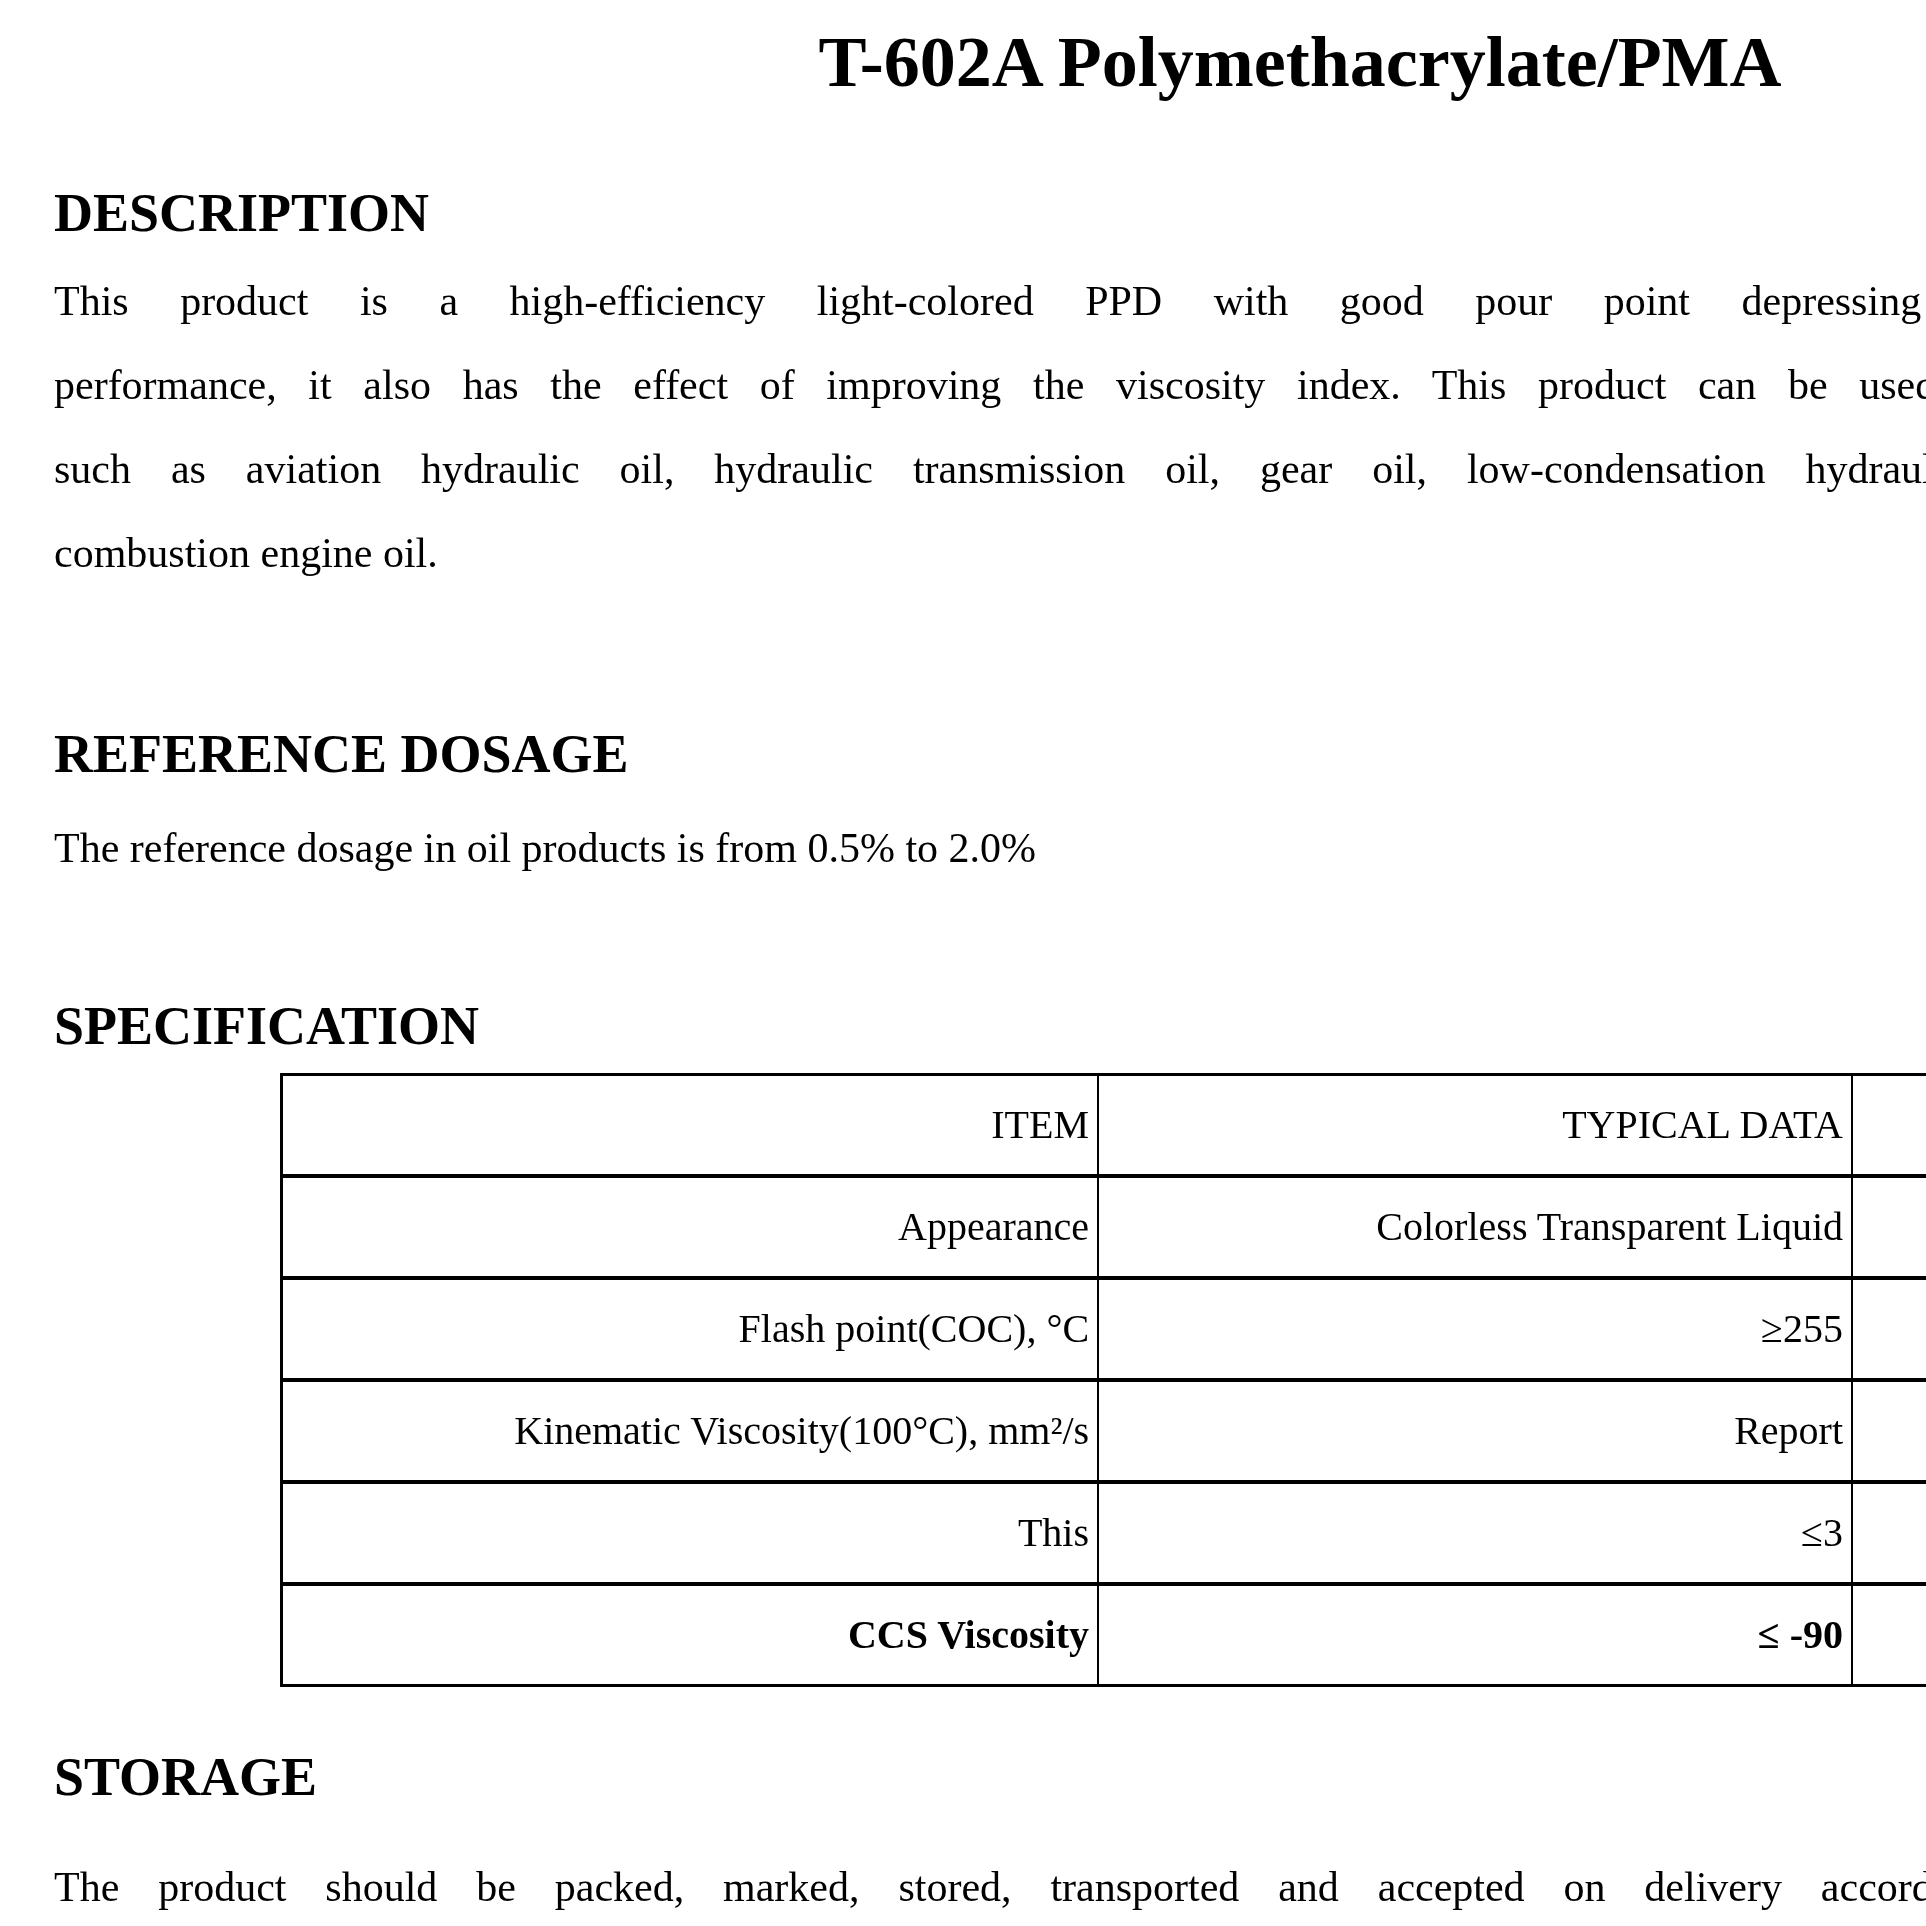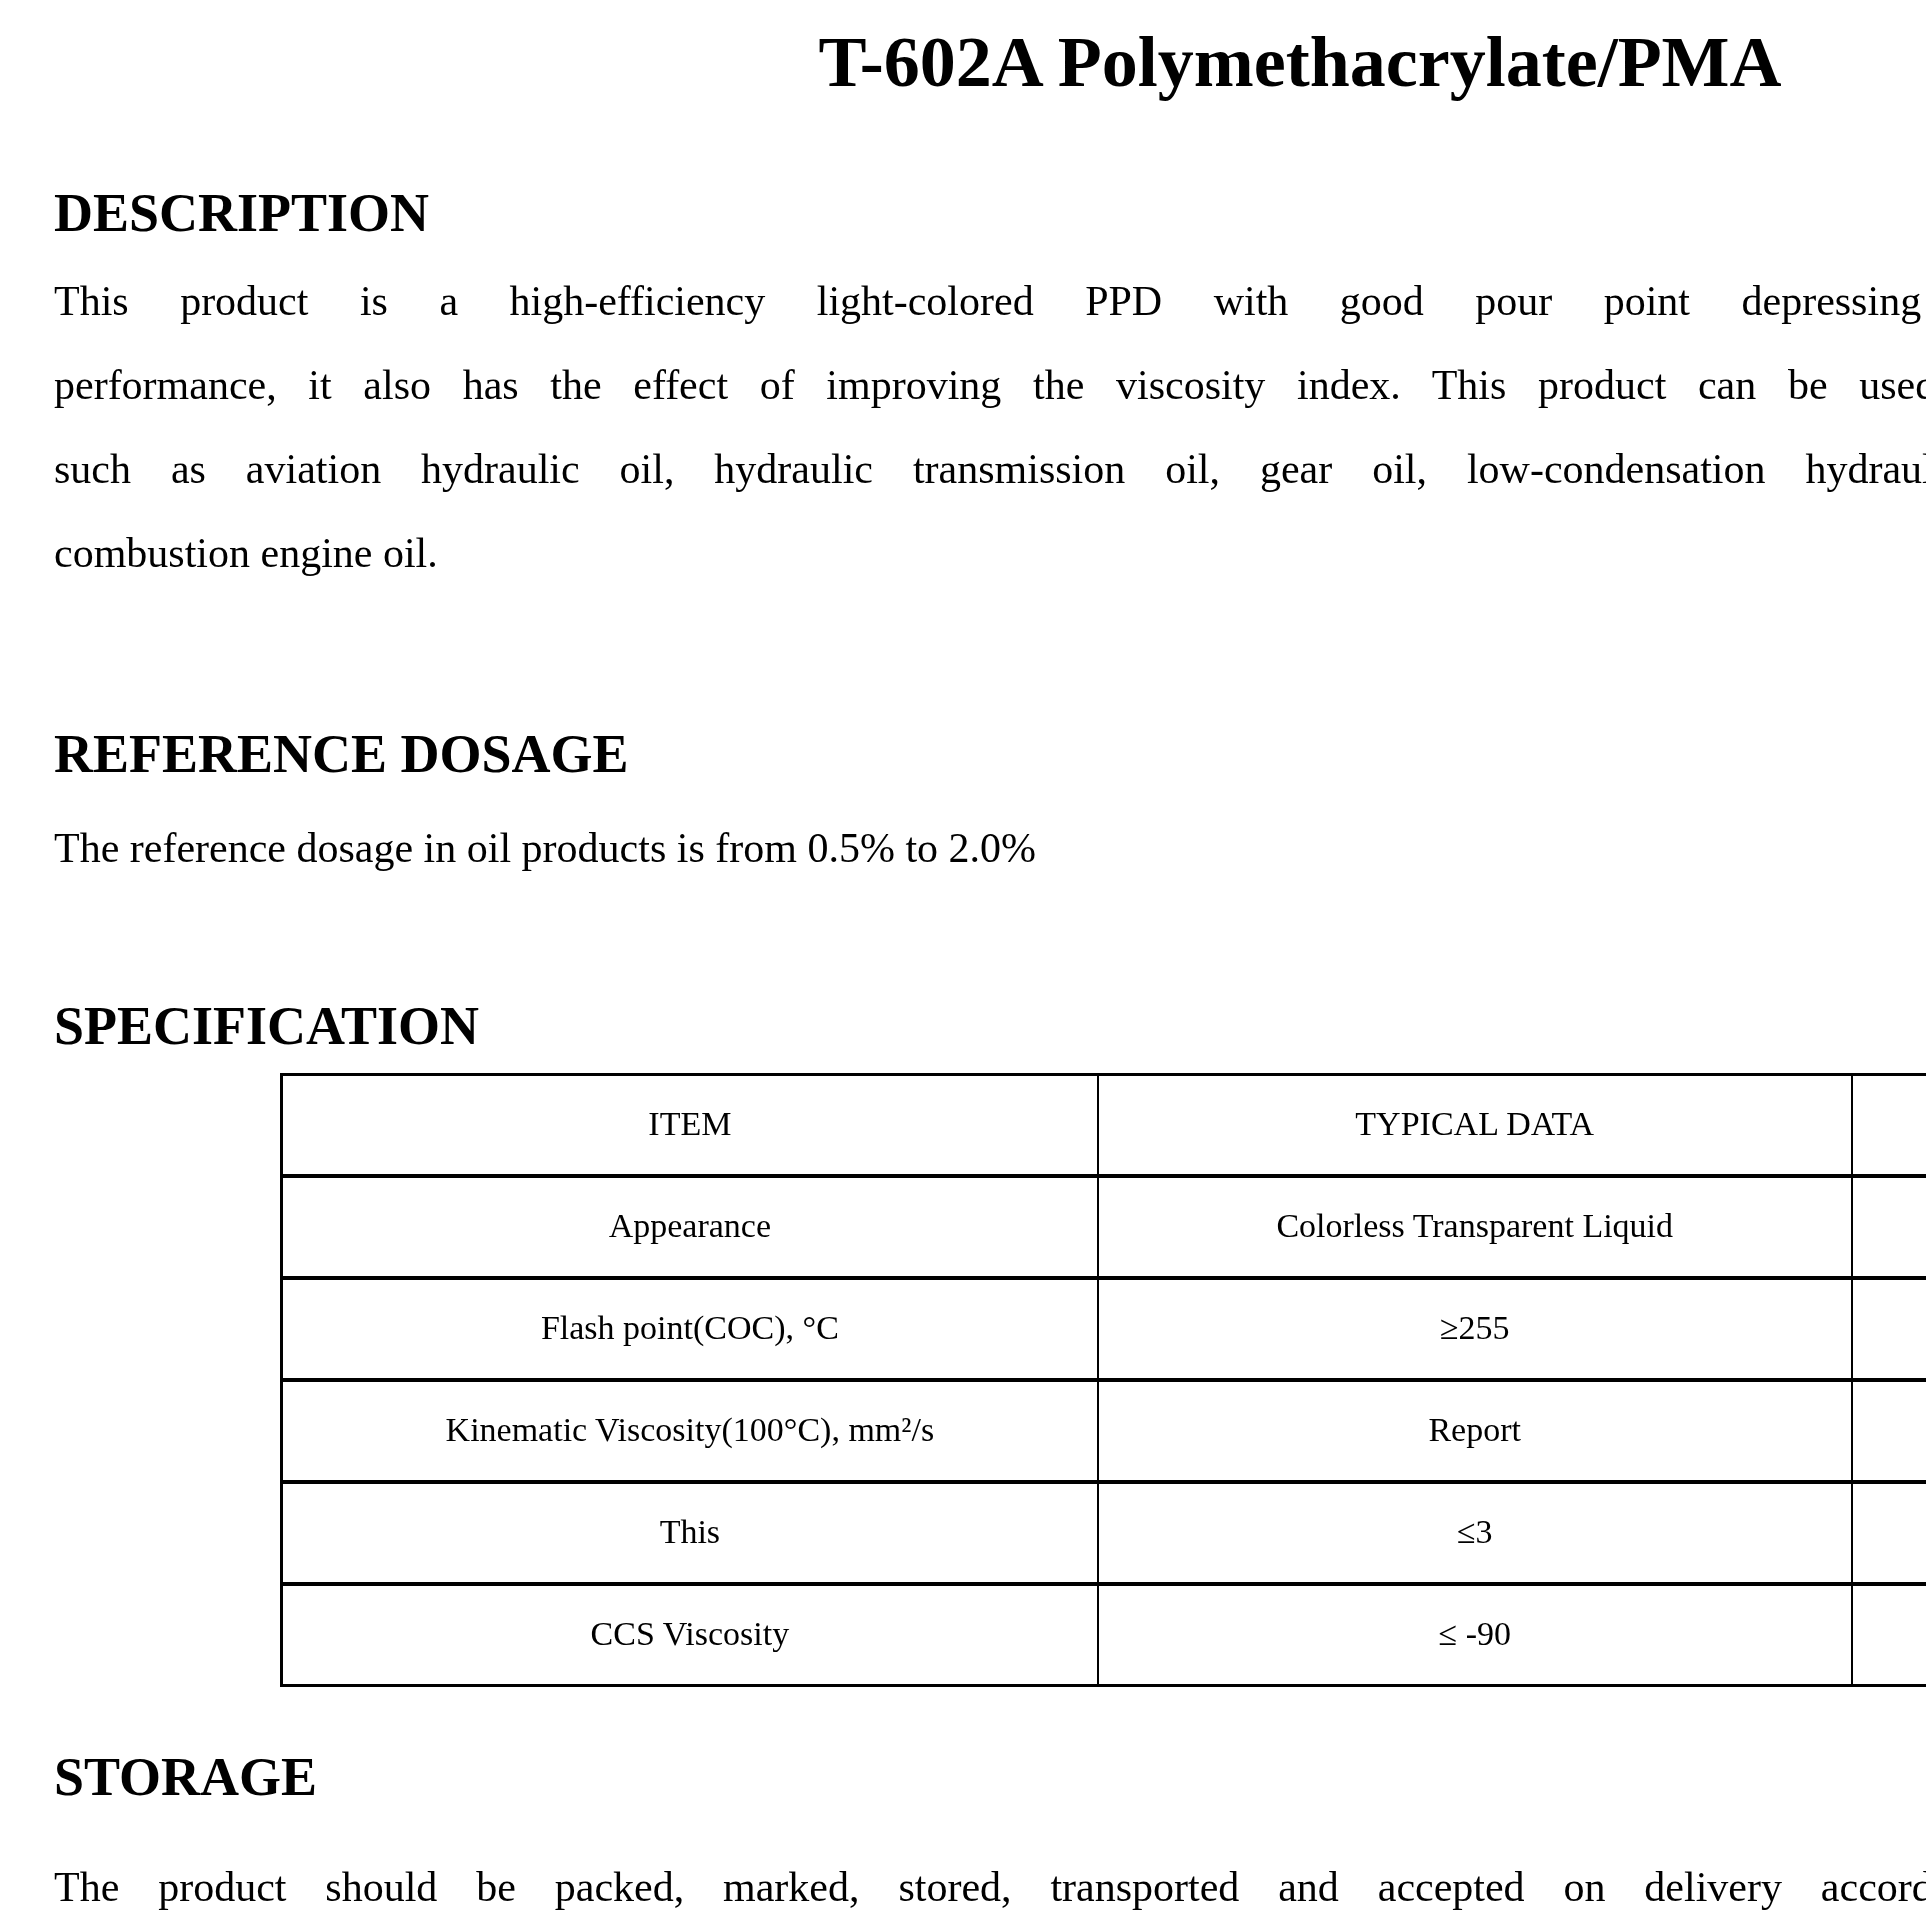--- a/index.html
+++ b/index.html
@@ -67,28 +67,28 @@
     width: 2080px;
     table-layout: fixed;
     border: 3.1px solid #000;
   }
   table.spec-table td {
     border: 2.7px solid #000;
     border-top-width: 4.2px;
     border-bottom-width: 4.2px;
     height: 98px;
     padding: 0 7.7px;
-    text-align: center;
+    text-align: right;
     vertical-align: middle;
-    font-size: 34px;
+    font-size: 40px;
     line-height: 1.2;
     overflow: hidden;
   }
   table.spec-table tr:first-child td { border-top-width: 0; }
-  table.spec-table tr:last-child td  { border-bottom-width: 0; }
+  table.spec-table tr:last-child td  { border-bottom-width: 0; font-weight: bold; }
   table.spec-table td:first-child    { border-left-width: 0; }
   table.spec-table td:last-child     { border-right-width: 0; }
 </style>
 </head>
 <body>
 
 <div class="page">
 
   <h1 class="doc-title">T-602A Polymethacrylate/PMA</h1>
 

